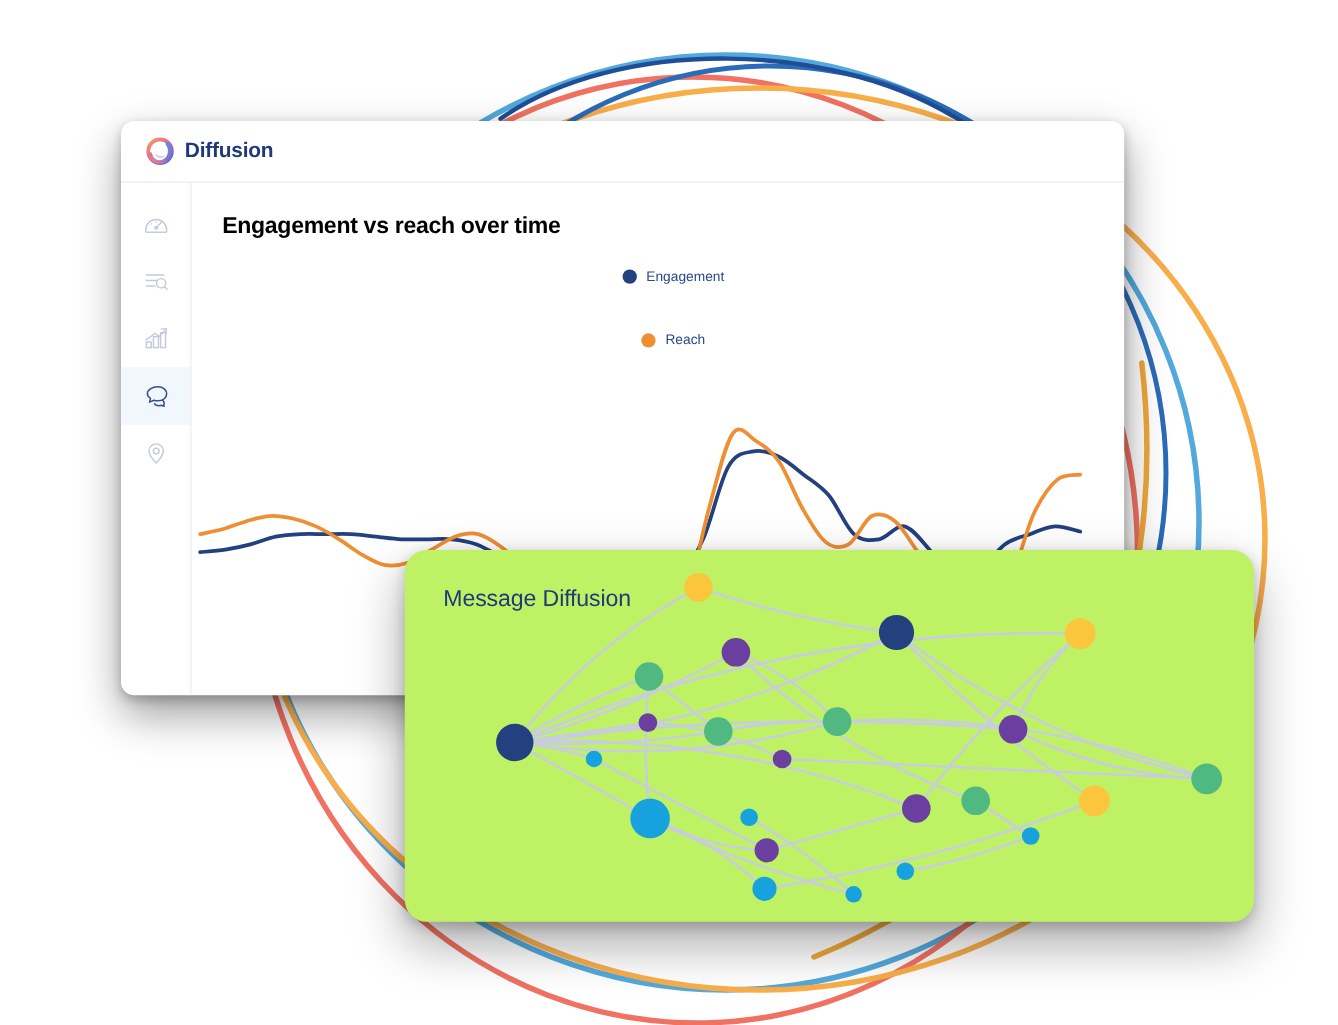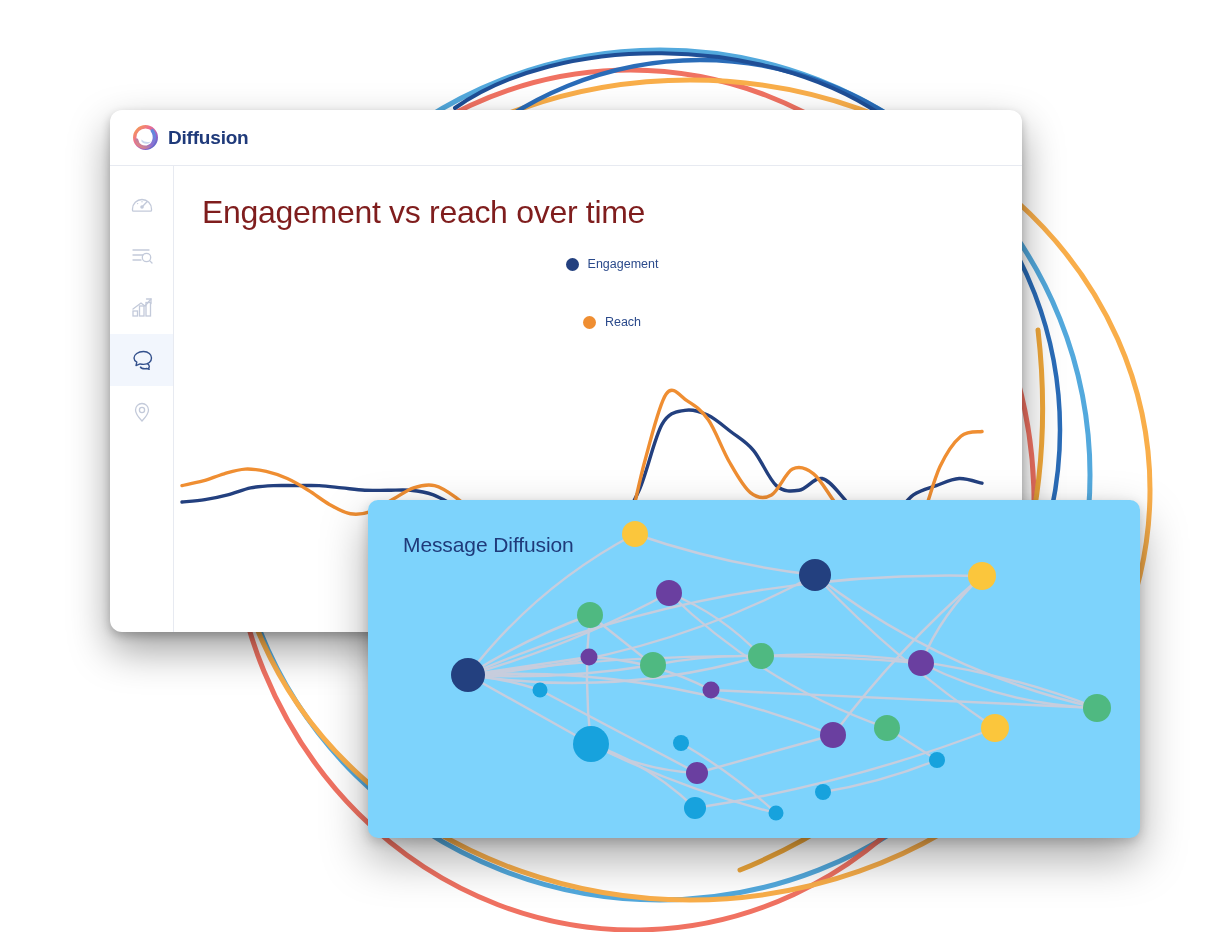--- a/index.html
+++ b/index.html
@@ -72,23 +72,23 @@
     position: absolute;
     left: -5px; top: 0; bottom: 0;
     width: 5px;
     background: #23407f;
     border-radius: 0 2px 2px 0;
   }
   .side-item svg { display: block; }
   
   .chart-panel { flex: 1; position: relative; padding: 28px 0 0 28px; }
   .chart-title {
-    font-size: 32px;
-    font-weight: normal;
-    color: #7f1d1d;
+    font-size: 21px;
+    font-weight: bold;
+    color: #000000;
     letter-spacing: -0.3px;
   }
   .legend {
     display: flex;
     align-items: center;
     gap: 44px;
     margin-top: 26px;
     flex-direction: column;
   }
   .legend-item { display: flex; align-items: center; gap: 9px; }
@@ -101,22 +101,22 @@
     height: 466px;
     pointer-events: none;
   }
   
   .diffusion-card {
     position: absolute;
     left: 368px;
     top: 500px;
     width: 772px;
     height: 338px;
-    background: #7dd3fc;
-    border-radius: 10px;
+    background: #bef264;
+    border-radius: 20px;
     box-shadow: 0 20px 46px rgba(0,0,0,0.34), 0 4px 12px rgba(0,0,0,0.18);
     overflow: hidden;
   }
   .diffusion-title {
     position: absolute;
     left: 35px;
     top: 33px;
     font-size: 21px;
     color: #1f3a7a;
     letter-spacing: -0.1px;

